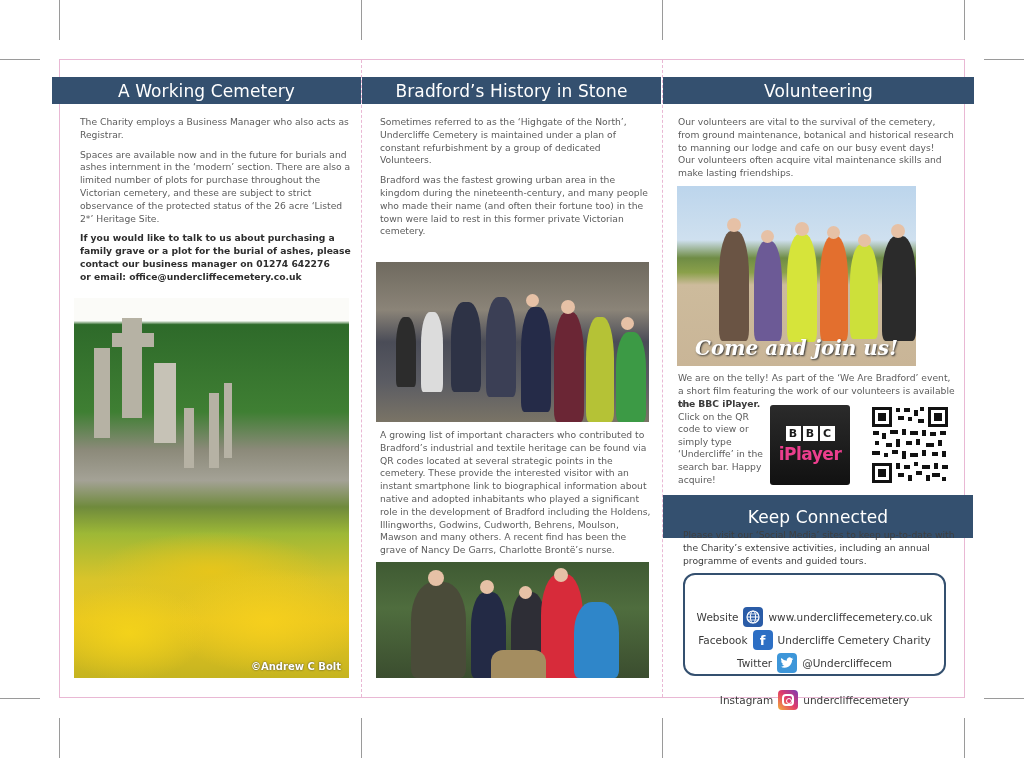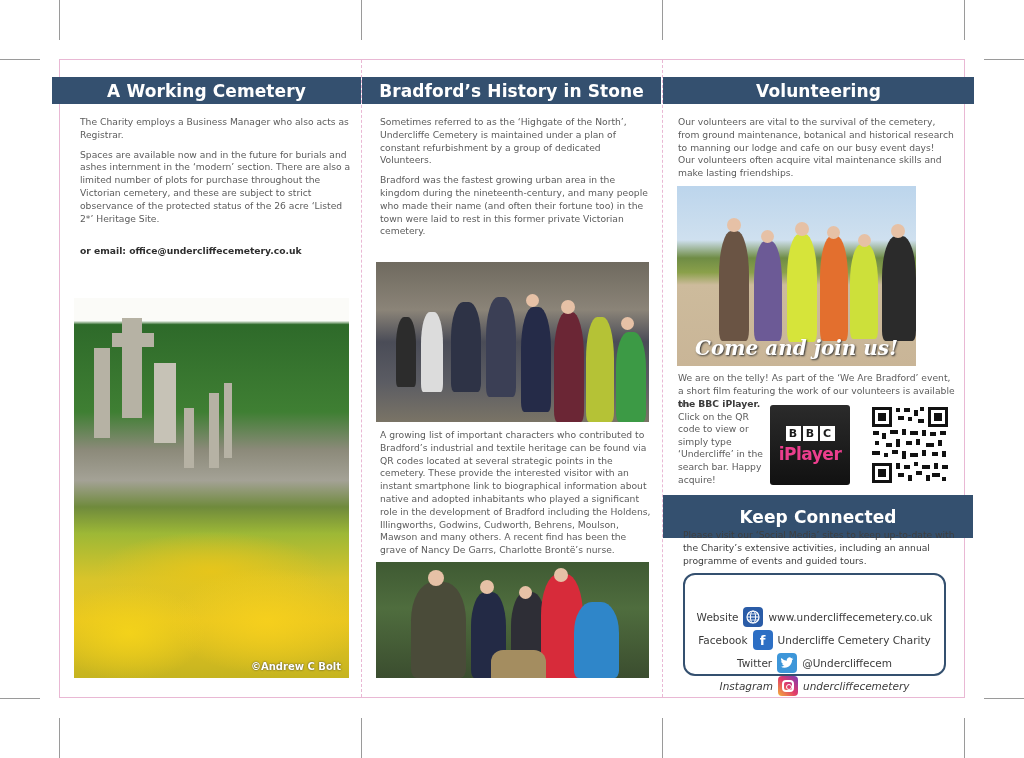--- a/index.html
+++ b/index.html
@@ -11,21 +11,21 @@
   .crop.v { width: 1px; }
   .crop.h { height: 1px; }
 
   
   .trim { position: absolute; left: 59px; top: 59px; width: 906px; height: 639px; border: 1px solid #e9b8d4; }
   .fold { position: absolute; top: 60px; width: 0; height: 637px; border-left: 1px dashed #e9b8d4; }
 
   
   .bar {
     position: absolute; height: 27px; background: #34506f; color: #ffffff;
-    font-family: "DejaVu Sans", sans-serif; font-weight: bold; font-size: 17px;
+    font-family: "DejaVu Sans", sans-serif; font-weight: normal; font-size: 17px;
     display: flex; align-items: center; justify-content: center; letter-spacing: 0.1px;
   }
 
   .col { position: absolute; font-size: 9.2px; line-height: 12.8px; color: #5c5c5c; }
   .col p { margin-bottom: 7px; }
   .col p.bold { font-weight: bold; color: #2e2e2e; }
 
   
   .photo { position: absolute; overflow: hidden; }
   .photo-1 {
@@ -104,21 +104,21 @@
 <div class="fold" style="left:662px;"></div>
 
 <div class="bar" style="left:52px; top:77px; width:309px;">
   <span>A Working Cemetery</span>
 </div>
 
 <div class="col" style="left:80px; top:116px; width:272px;">
   <p>The Charity employs a Business Manager who also acts as Registrar.</p>
   <p>Spaces are available now and in the future for burials and ashes internment in the ‘modern’ section. There are also a limited number of plots for purchase throughout the Victorian cemetery, and these are subject to strict observance of the protected status of the 26 acre ‘Listed 2*’ Heritage Site.</p>
   <p class="bold" style="margin-bottom:0;">
-    <br>
+    <span>If you would like to talk to us about purchasing a family grave or a plot for the burial of ashes, please contact our business manager on 01274 642276</span><br>
     <span>or email: office@undercliffecemetery.co.uk</span>
   </p>
 </div>
 
 <div class="photo photo-1">
   <div class="stone" style="left:48px; top:20px; width:20px; height:100px;"></div>
   <div class="stone" style="left:38px; top:35px; width:42px; height:14px;"></div>
   <div class="stone" style="left:20px; top:50px; width:16px; height:90px;"></div>
   <div class="stone" style="left:80px; top:65px; width:22px; height:80px; background:#c6c2b6;"></div>
   <div class="stone" style="left:110px; top:110px; width:10px; height:60px;"></div>
@@ -299,20 +299,20 @@
   </div>
   <div class="kc-row" style="top:51px;">
     <span>Twitter</span>
     <span class="sicon tw">
       <svg width="14" height="12" viewBox="0 0 24 20">
           <path d="M23 2.5c-.8.4-1.7.6-2.6.7.9-.6 1.6-1.4 2-2.5-.9.5-1.9.9-2.9 1.1A4.5 4.5 0 0 0 11.8 6 12.8 12.8 0 0 1 2.5 1.3a4.5 4.5 0 0 0 1.4 6c-.7 0-1.4-.2-2-.6 0 2.2 1.6 4 3.6 4.4-.7.2-1.4.2-2 .1.6 1.8 2.3 3.1 4.2 3.1A9 9 0 0 1 1 16.2 12.8 12.8 0 0 0 7.9 18.2c8.3 0 12.8-6.9 12.8-12.8v-.6c.9-.6 1.6-1.4 2.3-2.3z" fill="#fff"></path>
         </svg>
     </span>
     <span>@Undercliffecem</span>
   </div>
-  <div class="kc-row" style="top:74px;font-style:italic;">
+  <div class="kc-row" style="top:88px;">
     <span>Instagram</span>
     <span class="sicon ig">
         <span></span>
       </span>
     <span>undercliffecemetery</span>
   </div>
 </div>
 
 </body></html>

